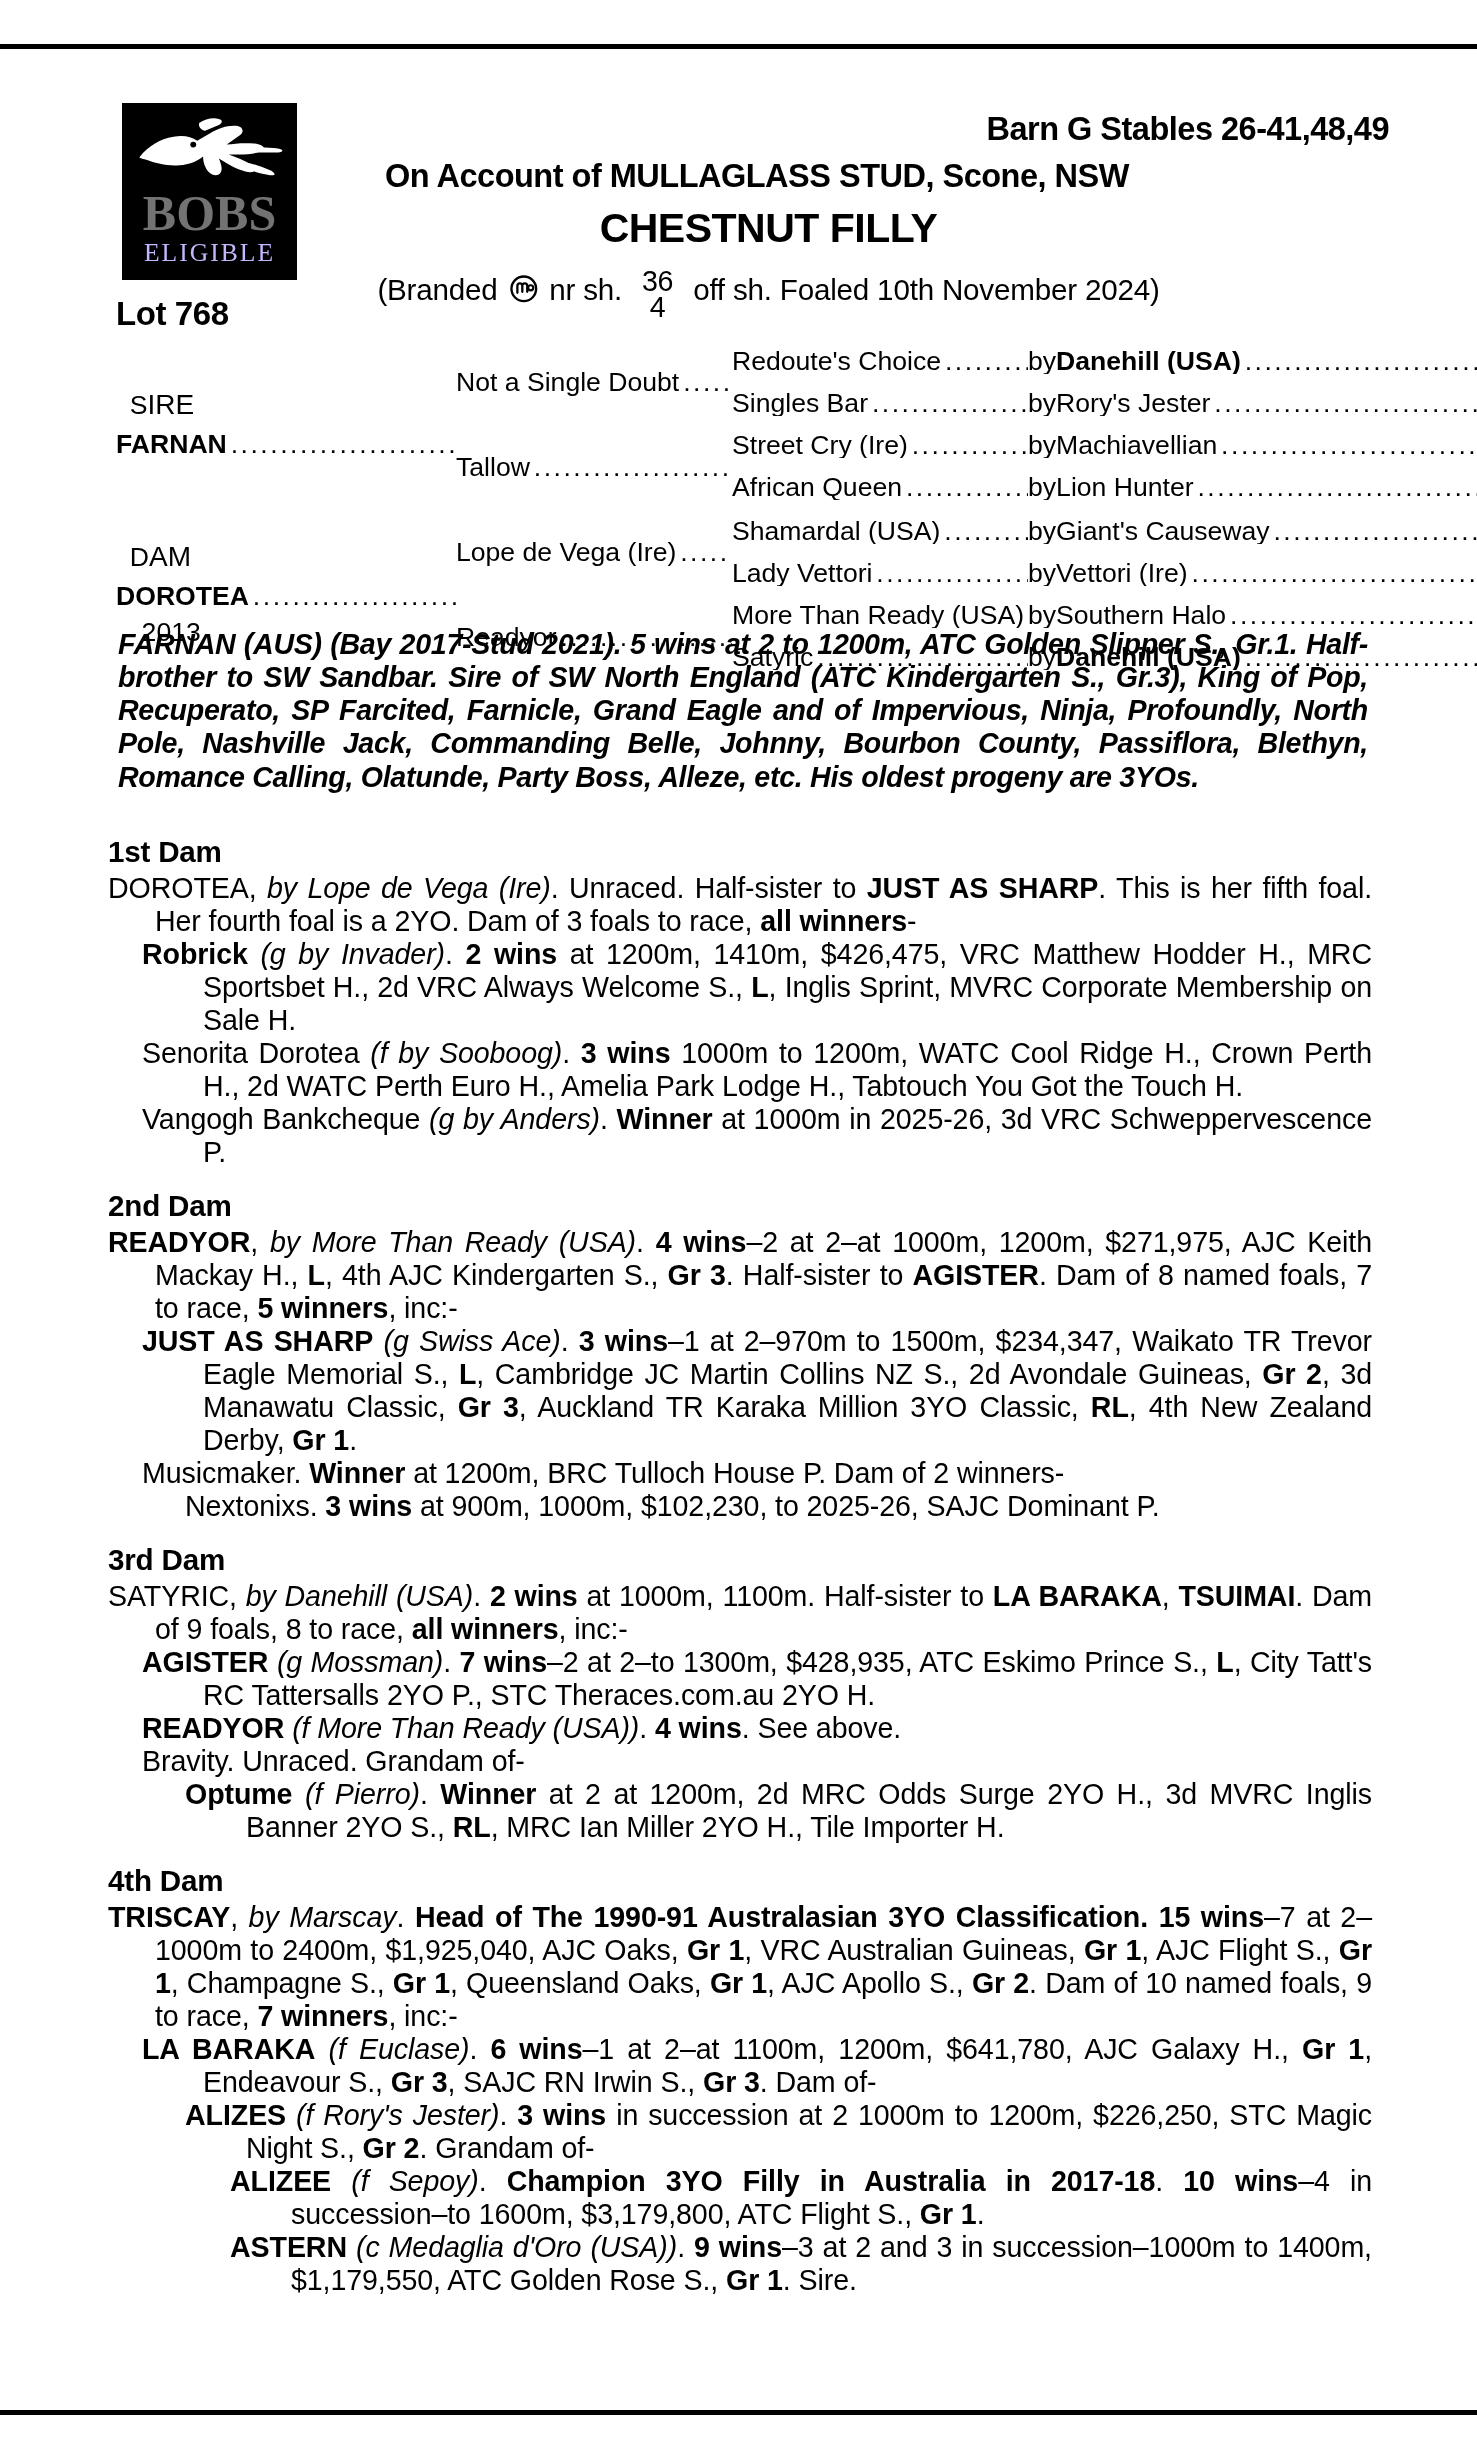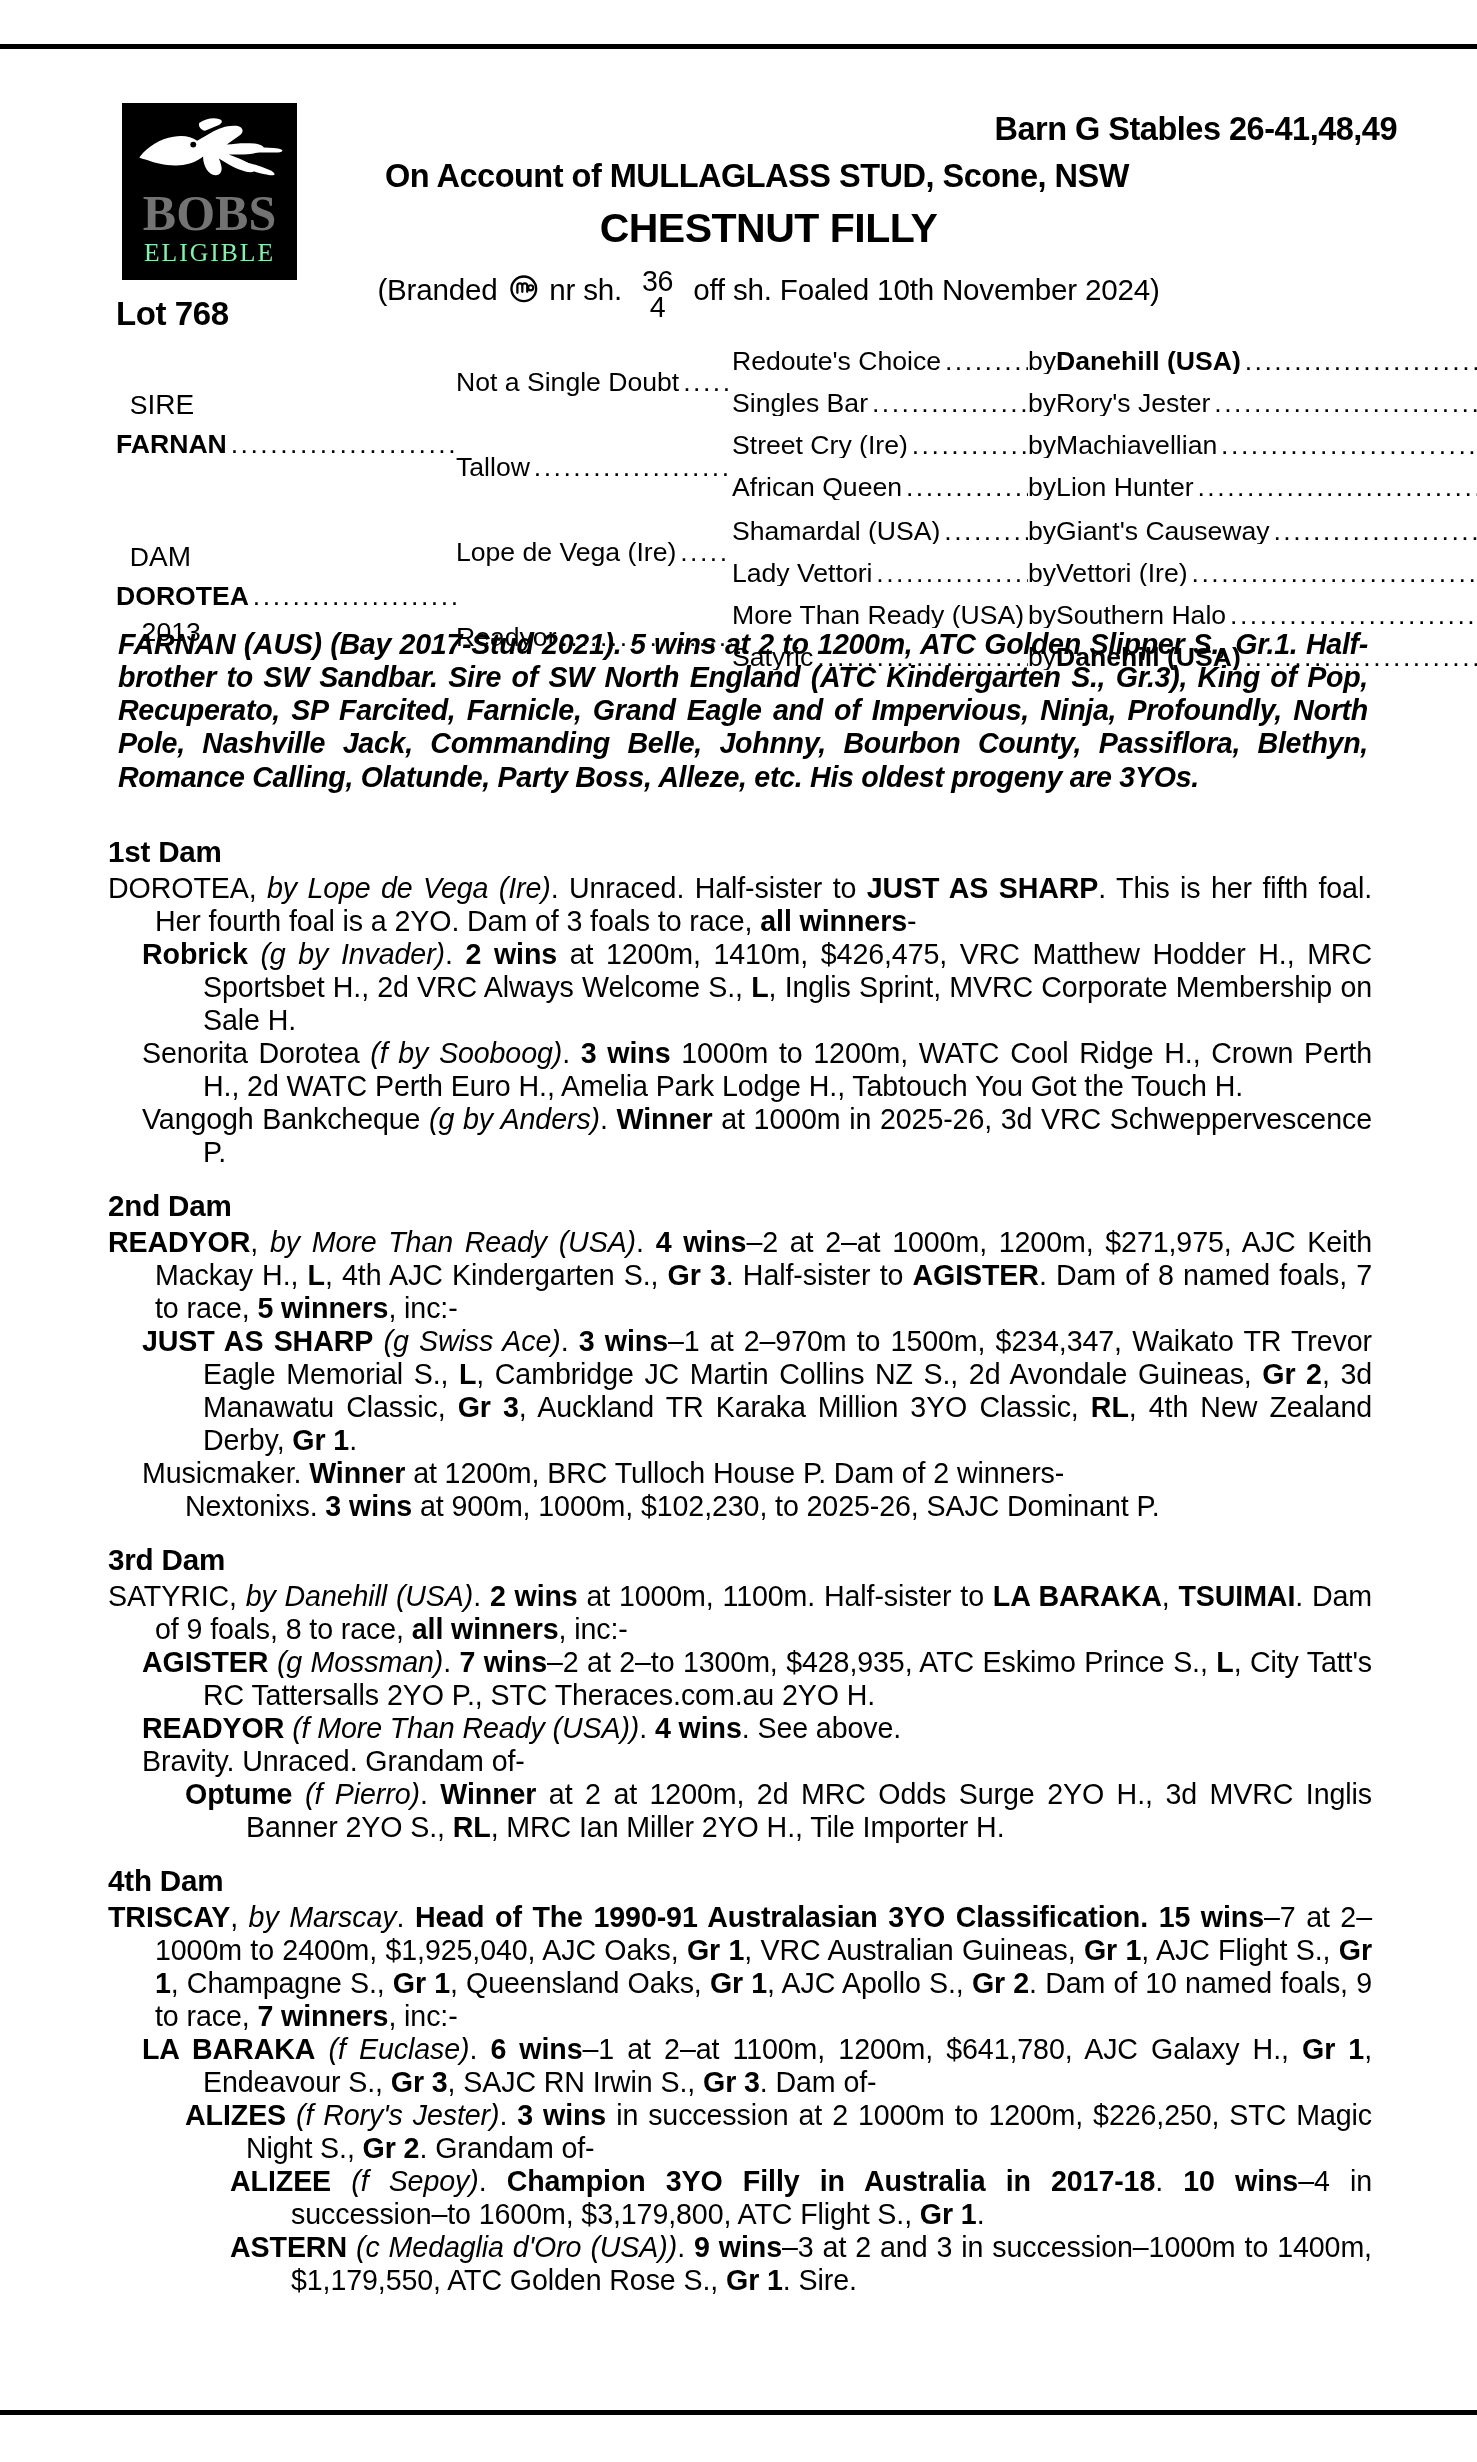--- a/index.html
+++ b/index.html
@@ -75,42 +75,42 @@
     font-size: 50px;
     line-height: 51px;
     letter-spacing: 0px;
   }
   .bobs-sub {
     position: absolute;
     left: 0;
     right: 0;
     top: 136px;
     text-align: center;
-    color: #86efac;
+    color: #c4b5fd;
     font-family: "Liberation Serif", serif;
     font-weight: 400;
     font-size: 25.6px;
     line-height: 27.6px;
     letter-spacing: 2px;
   }
 
   .lot-number {
     position: absolute;
     left: 116px;
     top: 236px;
     font-size: 33px;
     font-weight: 700;
     letter-spacing: -0.4px;
     white-space: nowrap;
     font-stretch: condensed;
   }
 
   .barn-line {
     position: absolute;
-    right: 81px;
+    right: 89px;
     top: 52px;
     font-size: 32.5px;
     font-weight: 700;
     letter-spacing: -0.5px;
     white-space: nowrap;
     text-align: right;
   }
   .account-line {
     position: absolute;
     left: 0; right: 0;

